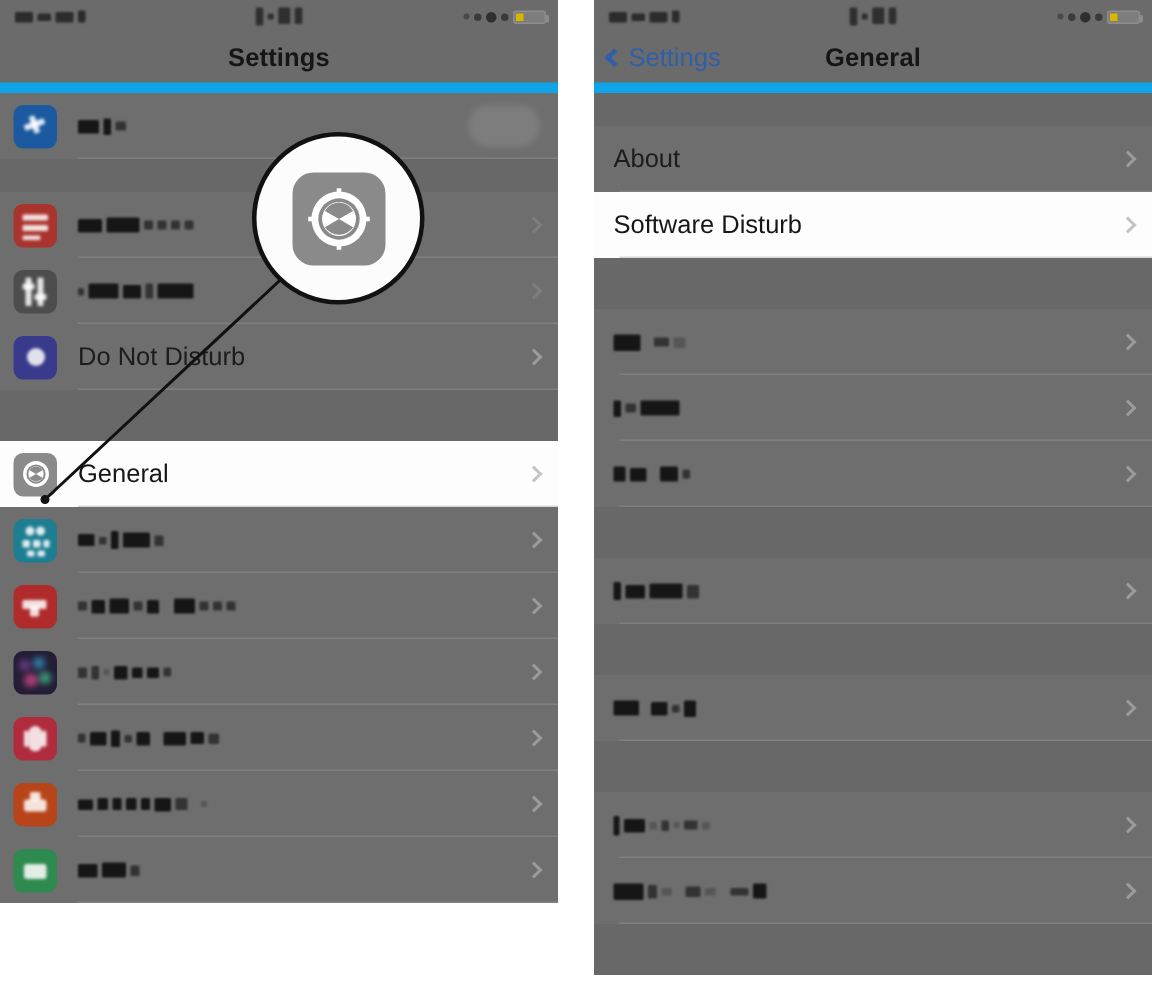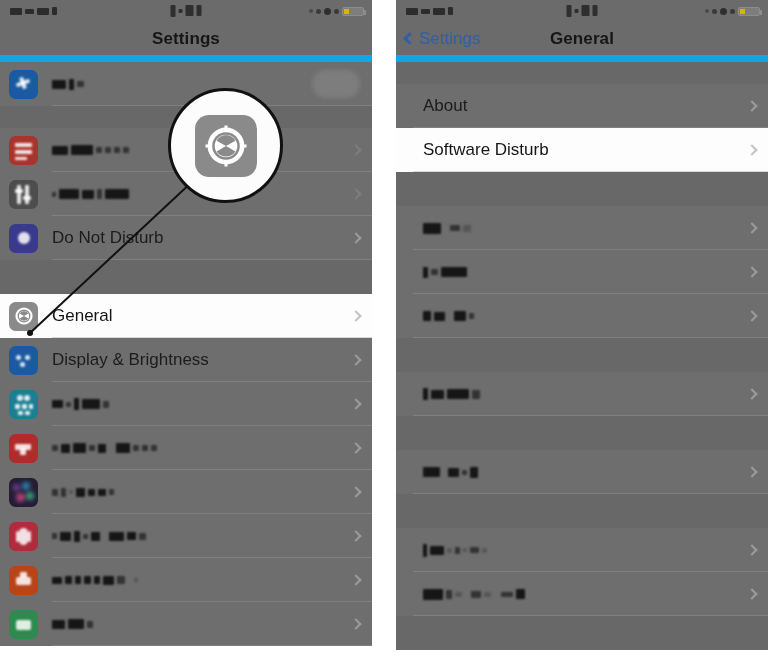--- a/index.html
+++ b/index.html
@@ -102,21 +102,21 @@
     display:flex; align-items:center;
     height:44px;
     padding-left:9px;
     padding-right:12px;
   }
   .row .sep {
     position:absolute; left:52px; right:0; bottom:0;
     height:1px; background:#808080;
   }
   .row.bright .sep { background:#d8d8d8; }
-  .row.noicon { padding-left:27px; }
+  .row.noicon { padding-left:13px; }
   .row.noicon .sep { left:17px; }
 
   .app-icon {
     width:29px; height:29px;
     border-radius:6.5px;
     margin-right:14px;
     flex:none;
     position:relative;
     overflow:hidden;
   }
@@ -315,32 +315,20 @@
               <path d="M12 12 L16.7 14.7 A5.6 5.6 0 0 1 7.3 14.7 Z"></path>
               <path d="M12 12 L7.3 9.3 A5.6 5.6 0 0 1 12 6.6 Z"></path>
             </g>
           </svg>
         </div>
         <div class="row-label">General</div>
         <div class="chev"></div>
         <div class="sep"></div>
       </div>
 
-      <div class="row dimrow">
-        <div class="app-icon" style="background:#1b5aa0;">
-          <div class="ic-art">
-            <span style="left:7px;top:9px;width:5px;height:5px;border-radius:50%;"></span>
-            <span style="left:16px;top:9px;width:5px;height:5px;border-radius:50%;"></span>
-            <span style="left:11px;top:16px;width:5px;height:5px;border-radius:50%;"></span>
-          </div>
-        </div>
-        <div class="row-label">Display &amp; Brightness</div>
-        <div class="chev"></div>
-        <div class="sep"></div>
-      </div>
 
       <div class="row dimrow">
         <div class="app-icon" style="background:#1d7e92;">
           <div class="ic-art">
             <span style="left:8px;top:5px;width:6px;height:6px;border-radius:50%;"></span>
             <span style="left:15px;top:5px;width:6px;height:6px;border-radius:50%;"></span>
             <span style="left:6px;top:14px;width:5px;height:5px;"></span>
             <span style="left:13px;top:14px;width:5px;height:5px;"></span>
             <span style="left:20px;top:14px;width:4px;height:5px;"></span>
             <span style="left:9px;top:21px;width:5px;height:4px;"></span>

